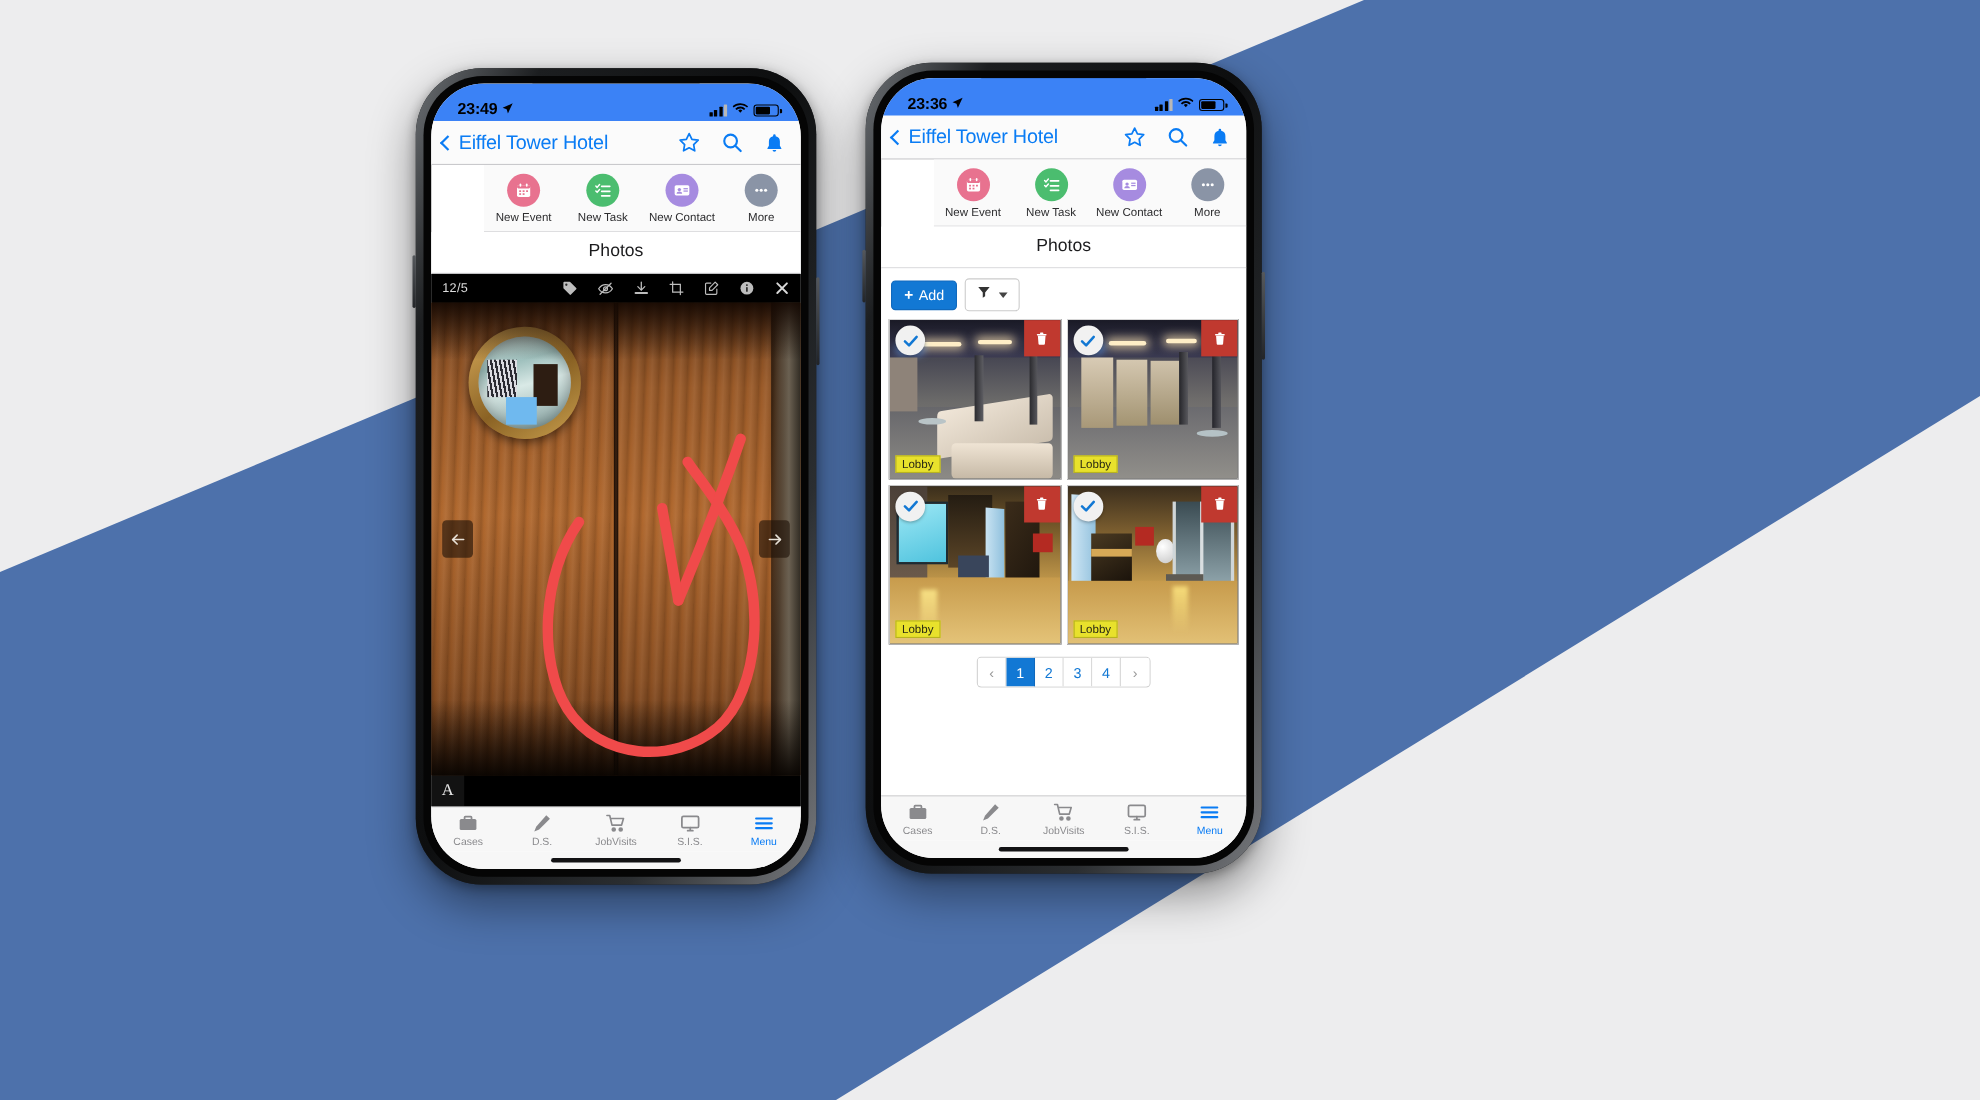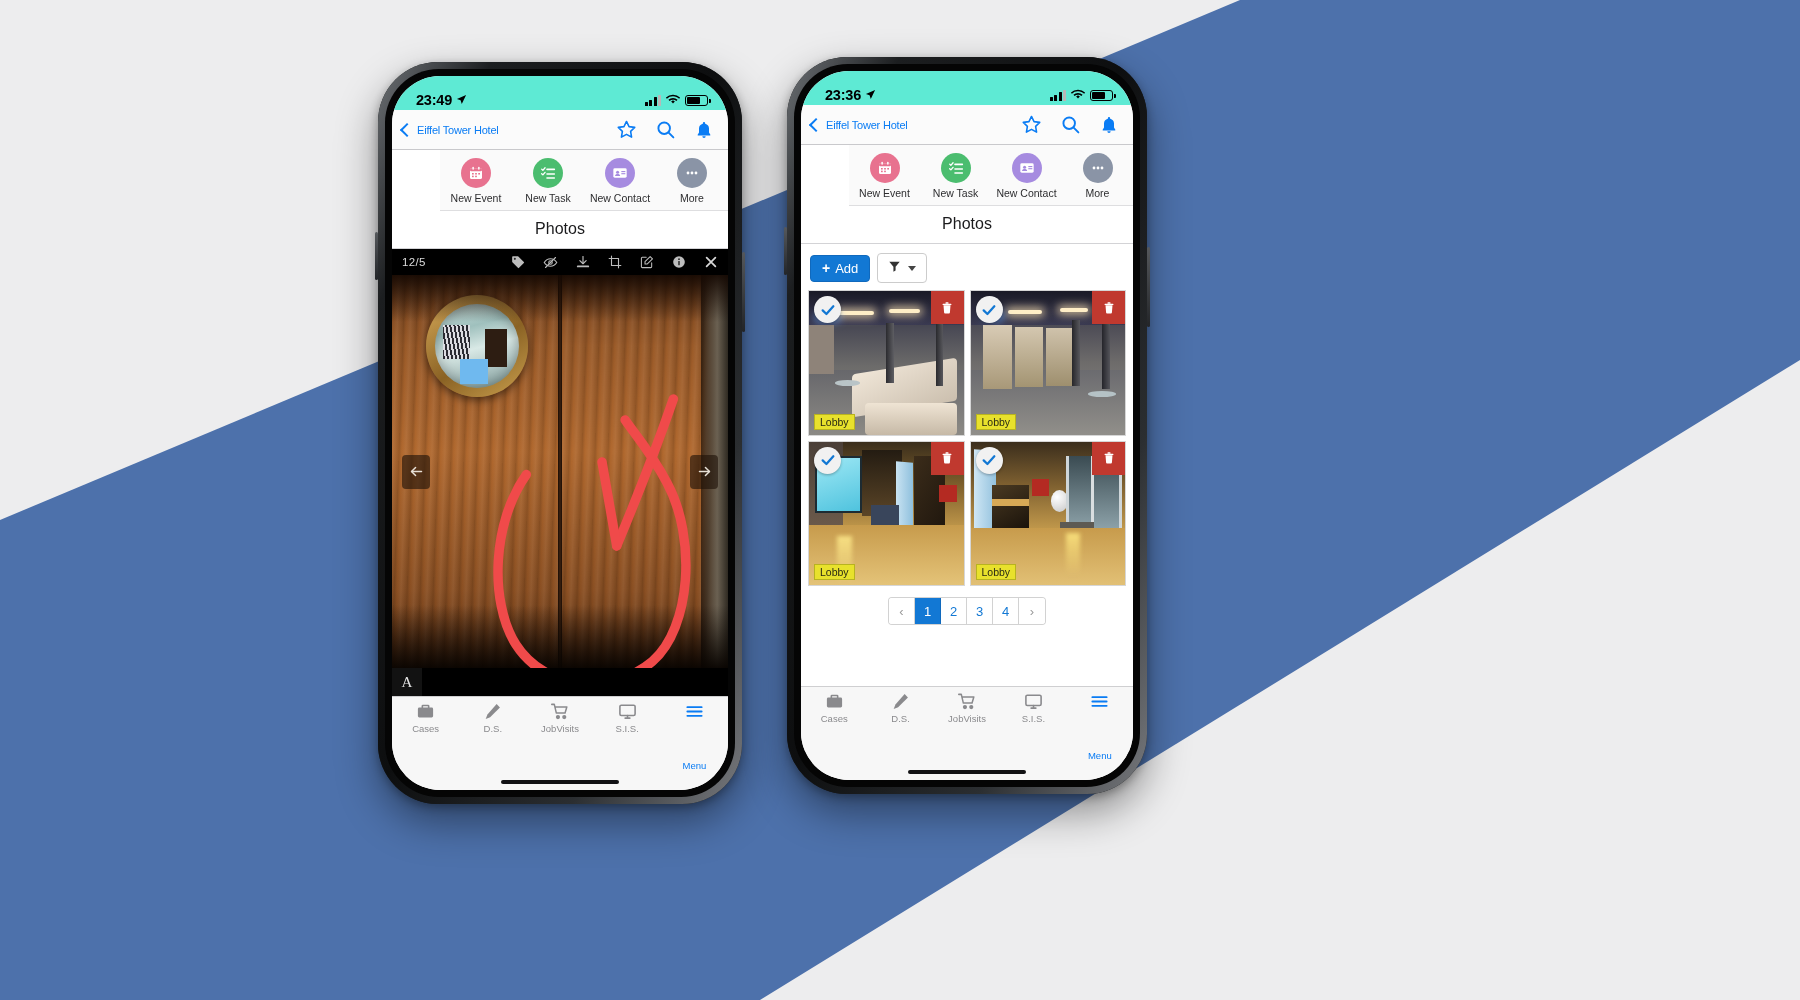--- a/index.html
+++ b/index.html
@@ -92,21 +92,21 @@
     height: 34px;
     display: flex;
     align-items: flex-end;
     padding: 0 20px 2px 24px;
     font-size: 14.5px;
     font-weight: bold;
     color: #000;
     position: relative;
     z-index: 21;
     flex: 0 0 auto;
-    background: #5eead4;
+    background: #3b82f6;
   }
   .sb-time { display: flex; align-items: center; gap: 4px; letter-spacing: -0.2px; }
   .sb-loc { font-size: 11px; }
   .sb-right { margin-left: auto; display: flex; align-items: center; gap: 5px; }
   .bars { display: flex; align-items: flex-end; gap: 1.5px; height: 11px; }
   .bars i { width: 3px; background: #000; border-radius: 0.5px; display:block; }
   .bars i:nth-child(1){height:4px}
   .bars i:nth-child(2){height:6px}
   .bars i:nth-child(3){height:8.5px}
   .bars i:nth-child(4){height:11px; background:#b8b8b8}
@@ -125,21 +125,21 @@
     flex: 0 0 auto;
   }
   .nav-back { display: flex; align-items: center; color: #0a7cf4; cursor: pointer; }
   .chev {
     width: 10px; height: 10px;
     border-left: 2.6px solid #0a7cf4;
     border-bottom: 2.6px solid #0a7cf4;
     transform: rotate(45deg);
     margin-right: 5px;
   }
-  .nav-title { font-size: 11px; color: #0a7cf4; letter-spacing: -0.2px; }
+  .nav-title { font-size: 18px; color: #0a7cf4; letter-spacing: -0.2px; }
   .nav-actions { margin-left: auto; display: flex; align-items: center; gap: 18px; }
   .nav-actions svg { display: block; }
 
   
   .quick {
     display: flex;
     background: #fafafa;
     padding: 8px 0 6px;
     border-bottom: 1px solid #dedee0;
     flex: 0 0 auto;
@@ -361,21 +361,21 @@
   
   .tabbar {
     background: #f7f7f7;
     border-top: 1px solid #cfcfd1;
     display: flex;
     padding: 5px 0 3px;
     flex: 0 0 auto;
   }
   .tab { flex: 1; display: flex; flex-direction: column; align-items: center; gap: 2px; cursor: pointer; }
   .tab-label { font-size: 9.5px; color: #8a8a8d; }
-  .tab.active .tab-label { color: #0a7cf4; margin-top: 37px; }
+  .tab.active .tab-label { color: #0a7cf4; }
   .home-ind {
     height: 16px; background: #f7f7f7;
     display: flex; align-items: center; justify-content: center;
     flex: 0 0 auto;
   }
   .home-ind div { width: 118px; height: 4px; border-radius: 3px; background: #121214; }
 </style>
 </head>
 <body>
 

